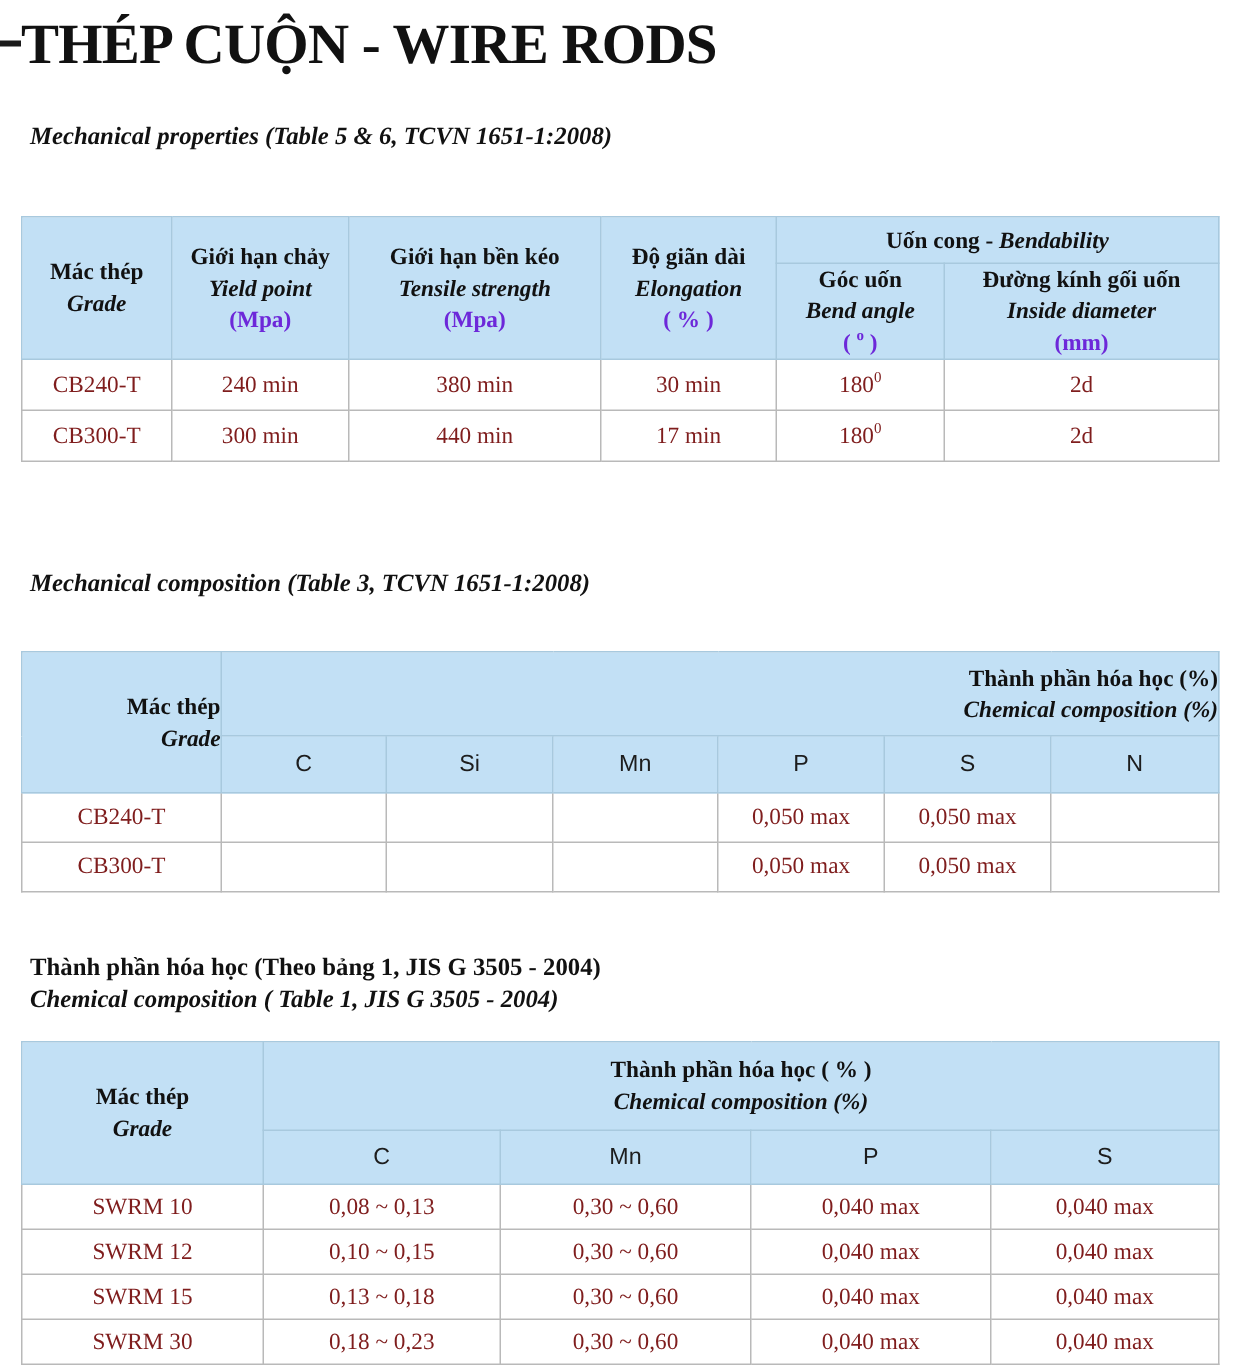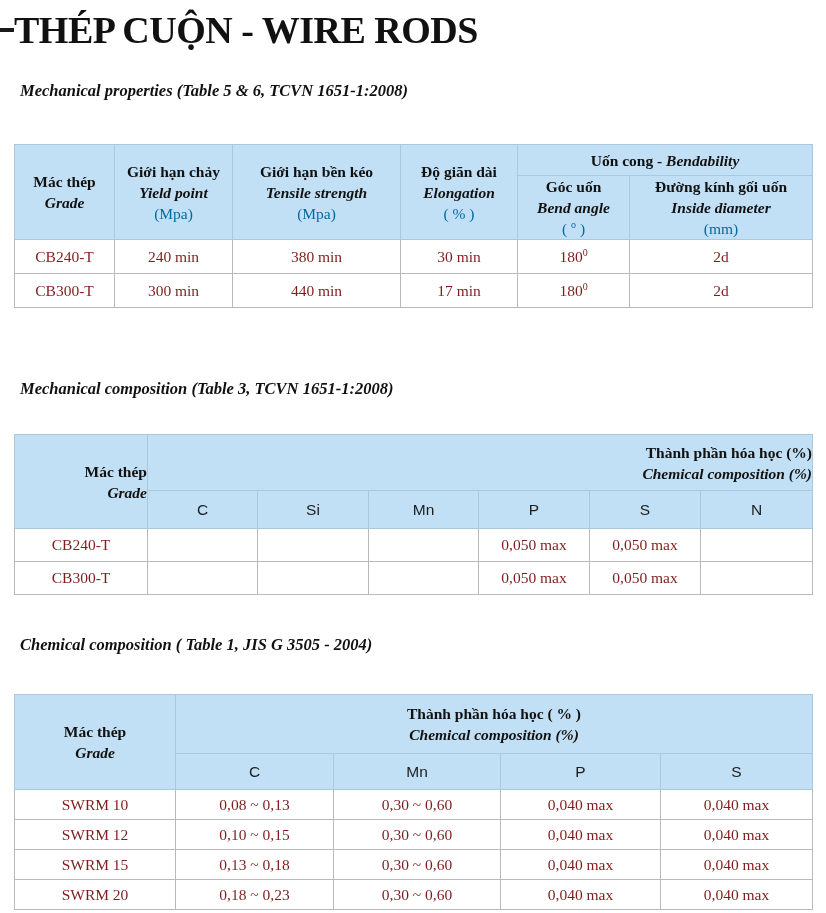--- a/index.html
+++ b/index.html
@@ -101,23 +101,23 @@
     display: block;
     font-size: 15.5px;
     font-weight: bold;
     font-style: italic;
     line-height: 21px;
     color: #111111;
   }
   .hu {
     display: block;
     font-size: 15.5px;
-    font-weight: normal;
+    font-weight: bold;
     line-height: 21px;
-    color: #0369a1;
+    color: #6d28d9;
   }
   .sym {
     display: block;
     font-family: "Liberation Sans", "DejaVu Sans", sans-serif;
     font-size: 15.5px;
     font-weight: normal;
     color: #1d1d1d;
     line-height: 20px;
   }
   .cell {
@@ -362,20 +362,21 @@
             <span class="cell">0,050 max</span>
           </td>
         <td>
             <span class="cell"></span>
           </td>
       </tr>
     </tbody>
   </table>
 
   <div class="sect" id="sect-3">
+    <span class="vn">Thành phần hóa học (Theo bảng 1, JIS G 3505 - 2004)</span>
     <span class="en">Chemical composition ( Table 1, JIS G 3505 - 2004)</span>
   </div>
 
   <table class="dt" id="table-3">
     <colgroup>
       <col class="k0">
         <col class="k1">
         <col class="k2">
         <col class="k3">
         <col class="k4">
@@ -453,21 +454,21 @@
           </td>
         <td>
             <span class="cell">0,040 max</span>
           </td>
         <td>
             <span class="cell">0,040 max</span>
           </td>
       </tr>
       <tr>
         <td>
-            <span class="cell">SWRM 20</span>
+            <span class="cell">SWRM 30</span>
           </td>
         <td>
             <span class="cell">0,18 ~ 0,23</span>
           </td>
         <td>
             <span class="cell">0,30 ~ 0,60</span>
           </td>
         <td>
             <span class="cell">0,040 max</span>
           </td>

